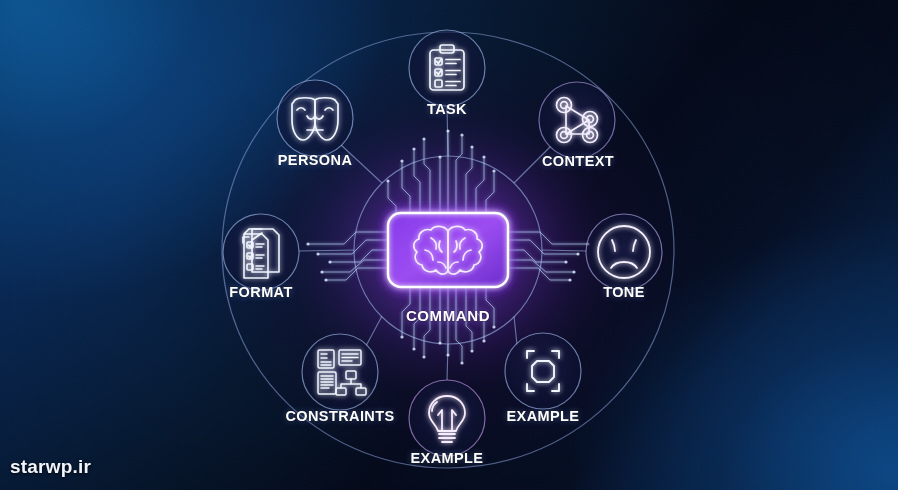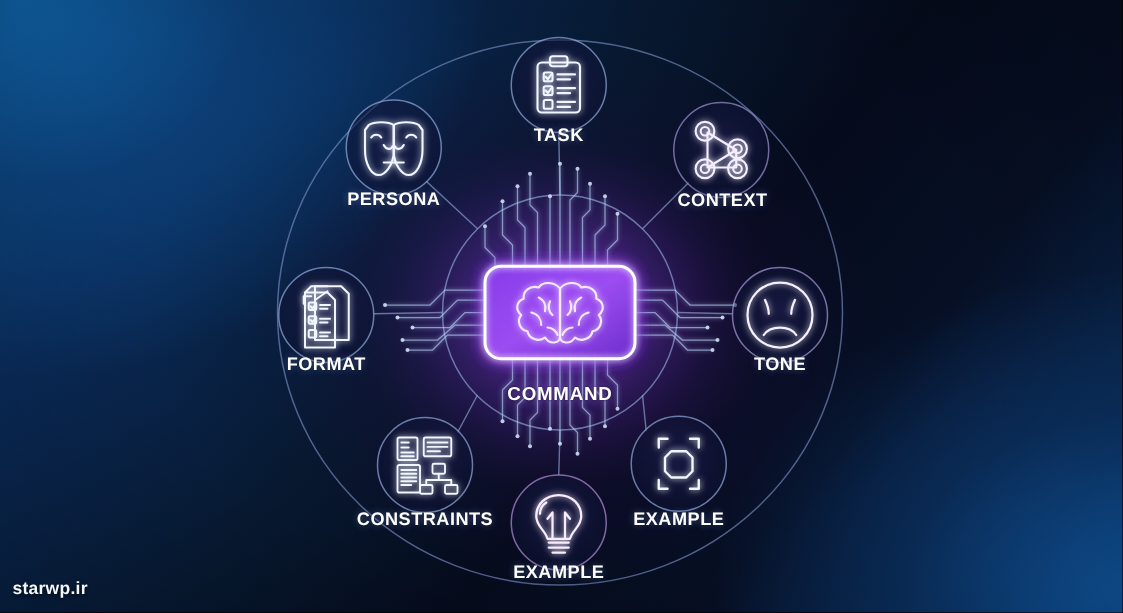--- a/index.html
+++ b/index.html
@@ -45,21 +45,21 @@
     white-space: nowrap;
     transform: translate(-50%, 0);
     text-shadow: 0 0 9px rgba(170,130,255,0.6), 0 0 2px rgba(0,0,0,0.9);
     pointer-events: none;
   }
   #watermark {
     position: absolute;
     left: 10px;
     bottom: 12px;
     color: #f2f5fa;
-    font-size: 14px;
+    font-size: 19px;
     font-weight: 700;
     letter-spacing: 0.2px;
     text-shadow: 0 1px 3px rgba(0,0,0,0.8);
   }
   .vignette {
     position: absolute;
     inset: 0;
     pointer-events: none;
     background: radial-gradient(ellipse 660px 420px at 50% 50%, rgba(0,0,0,0) 50%, rgba(0,0,0,0.30) 100%);
   }

